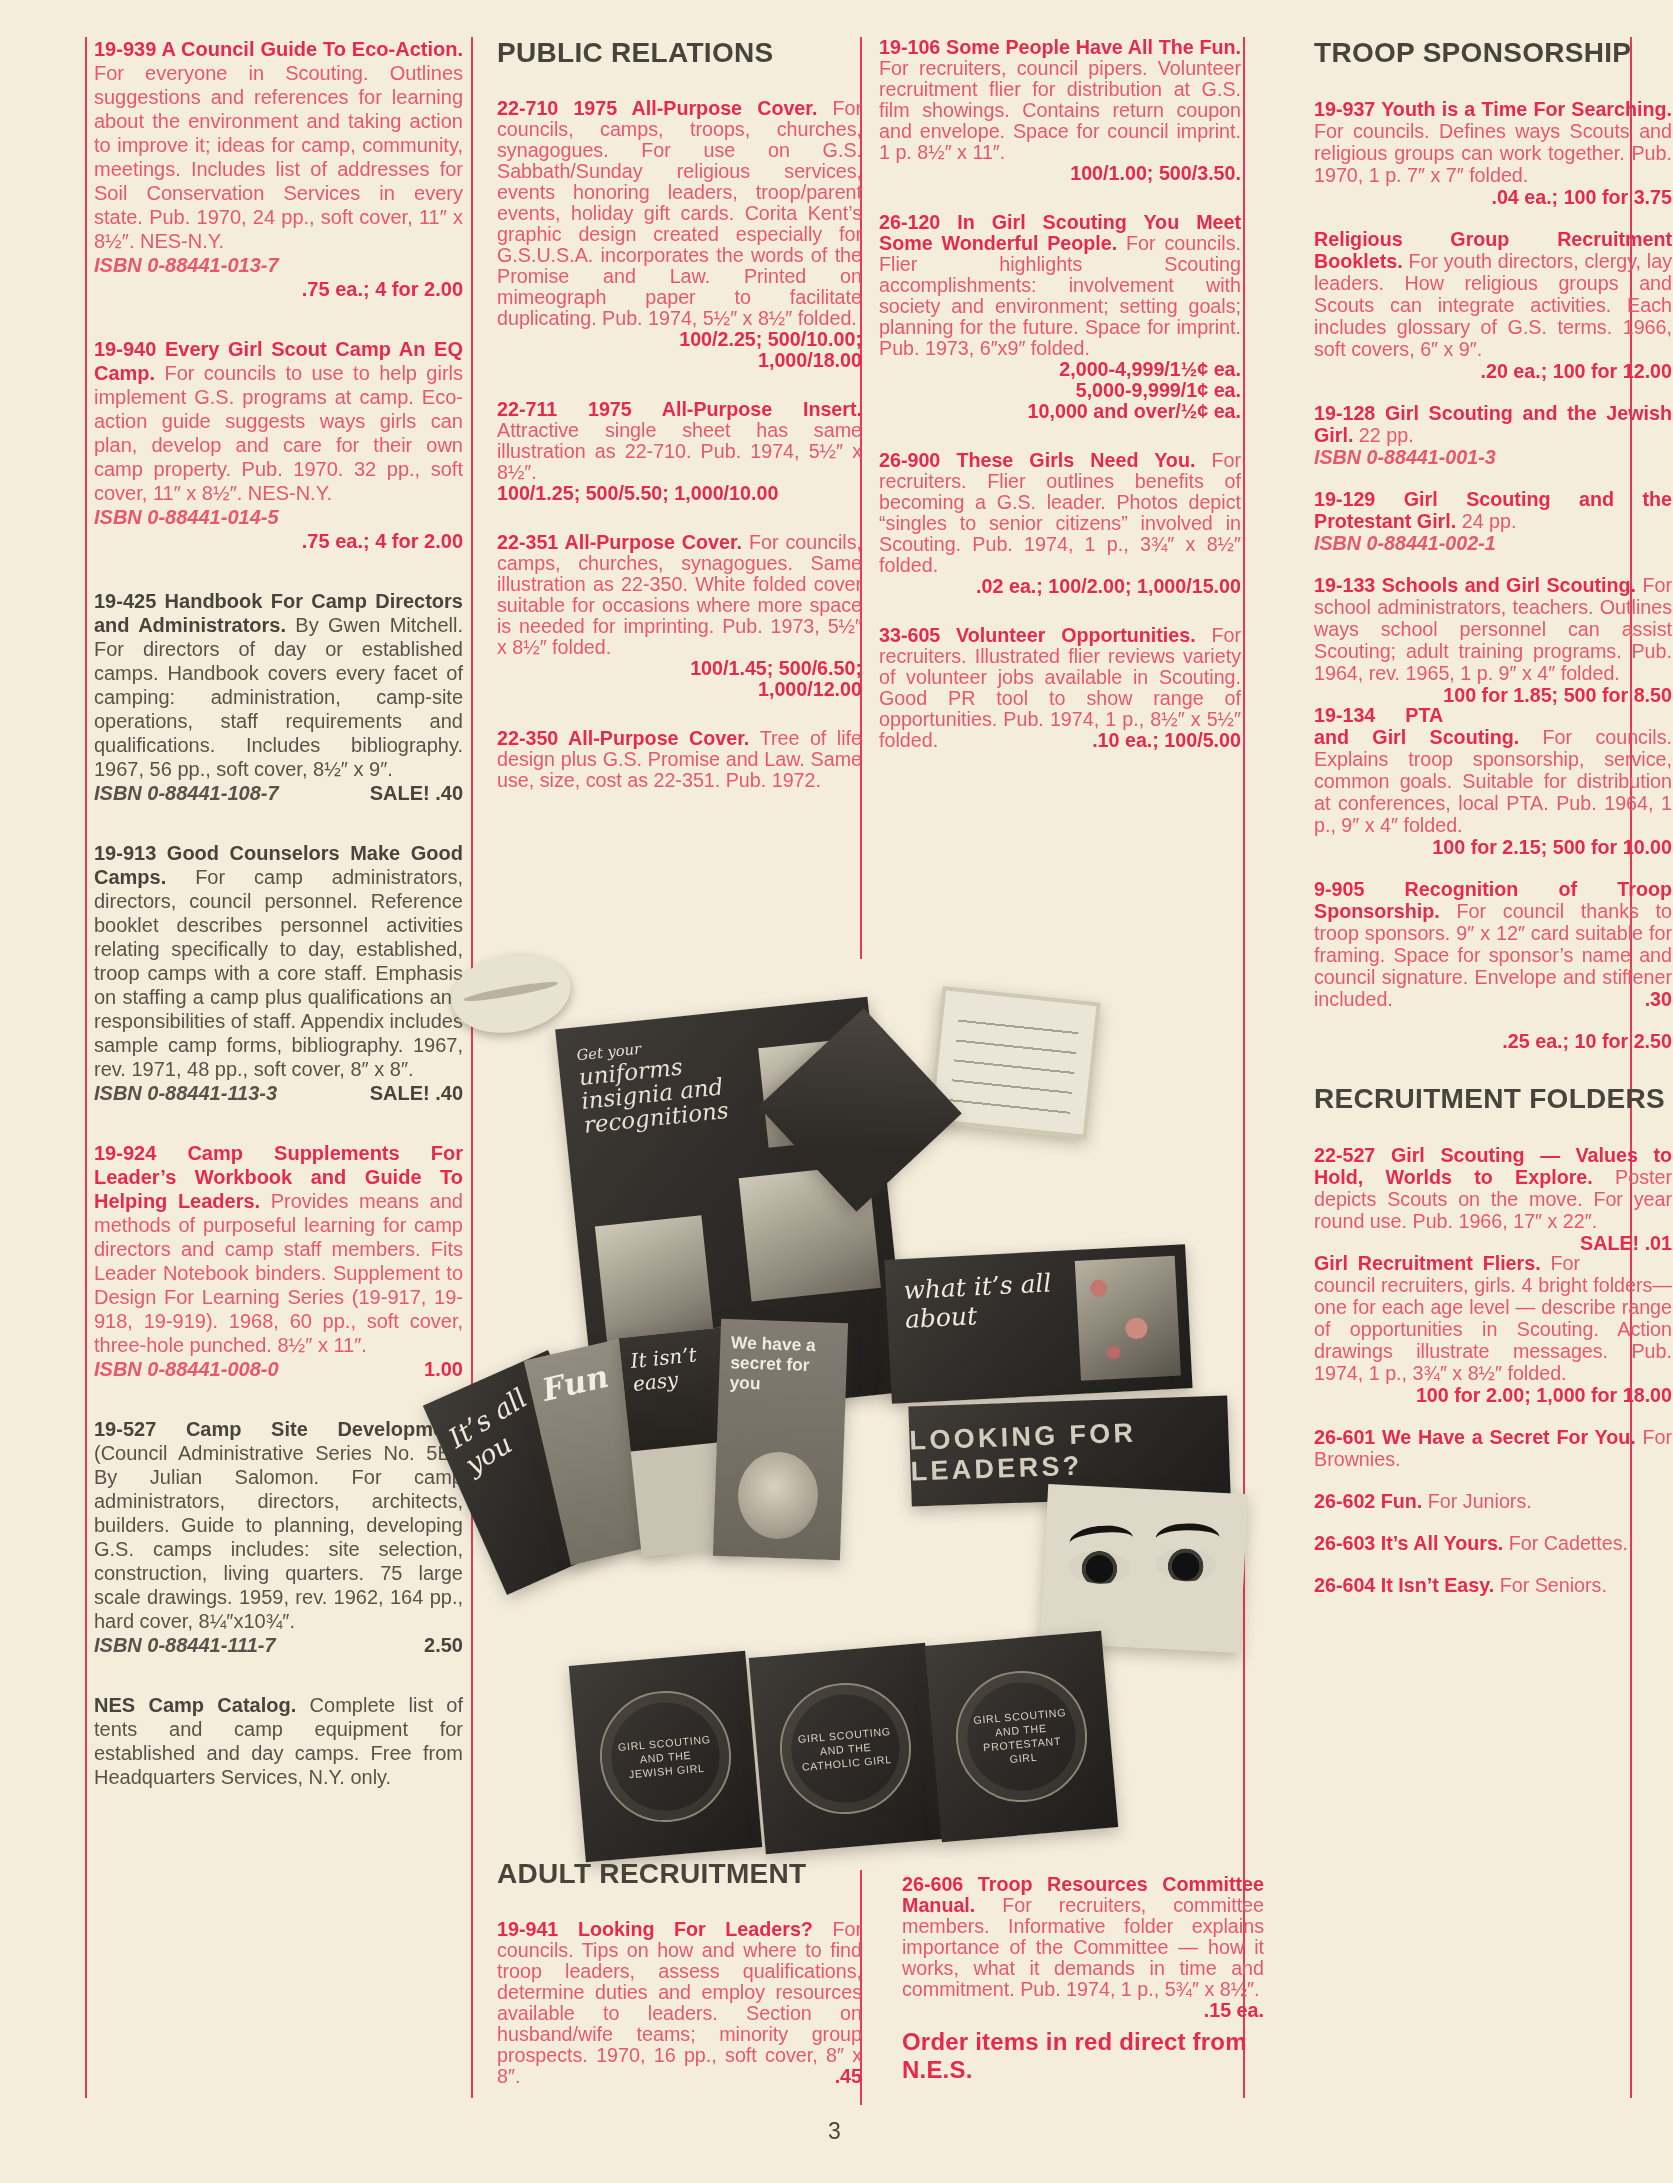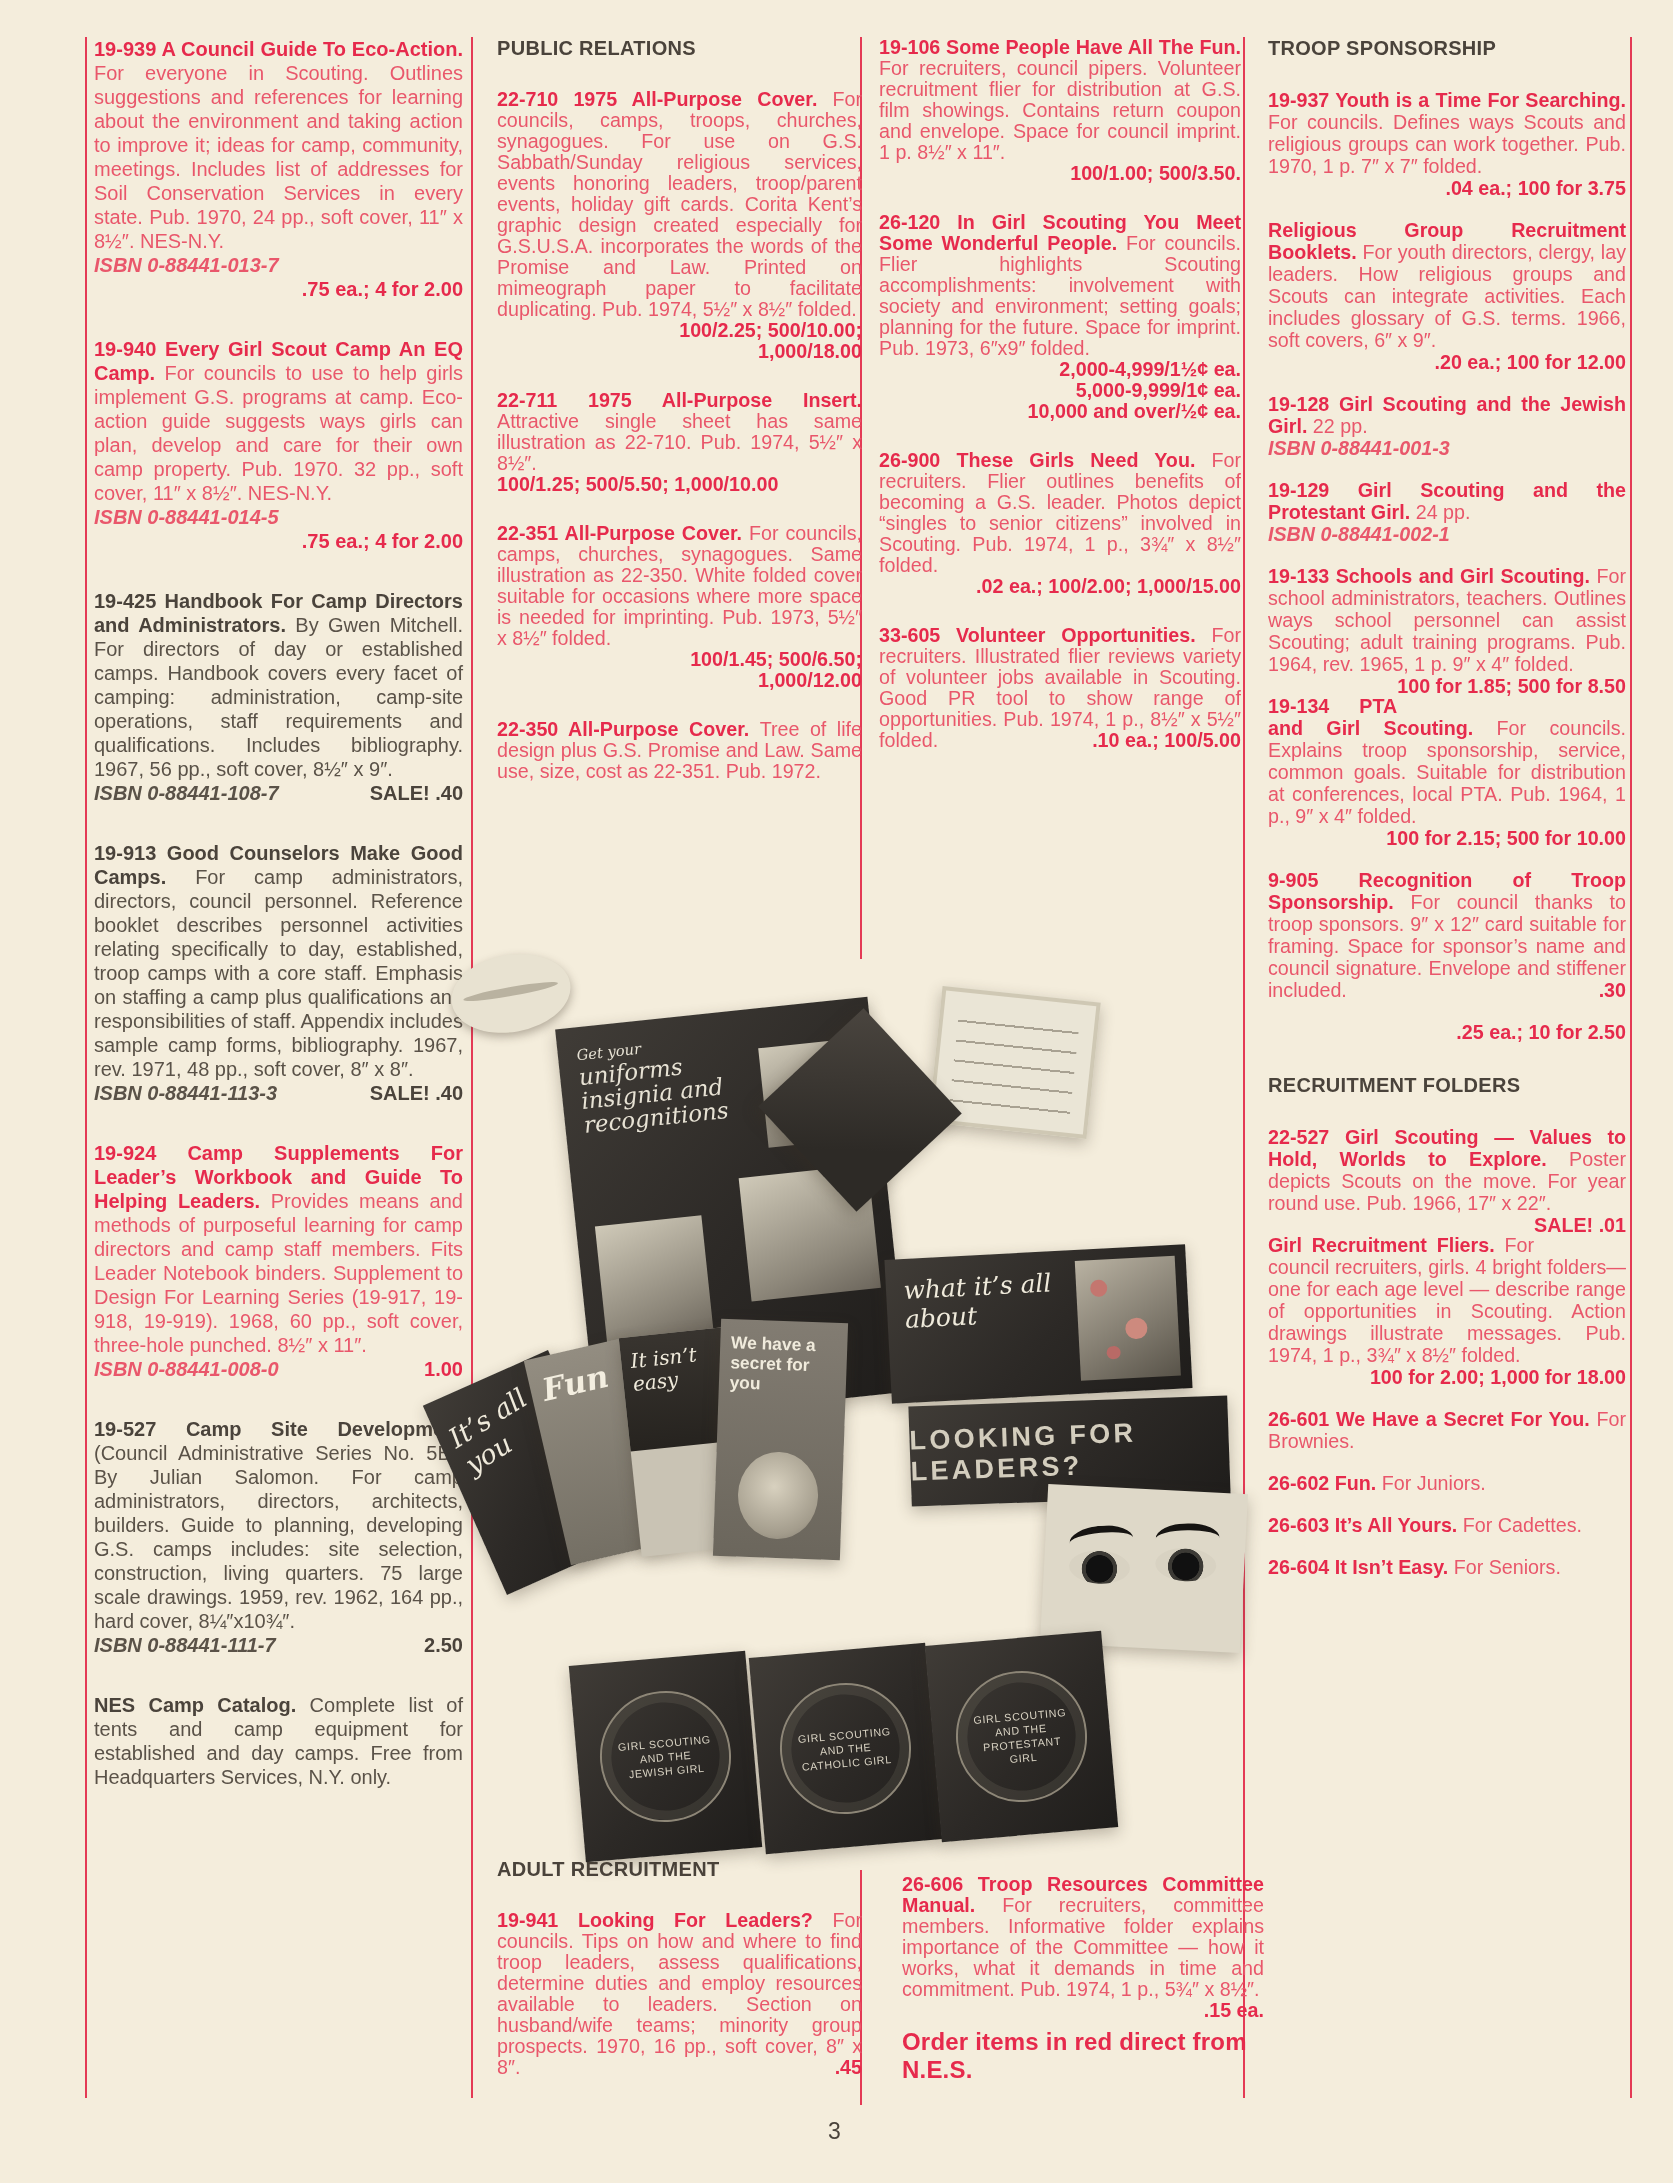--- a/index.html
+++ b/index.html
@@ -3,39 +3,39 @@
 <meta charset="utf-8">
 <style>
   html,body{margin:0;padding:0;}
   body{
     width:1674px;height:2183px;position:relative;overflow:hidden;
     background:var(--bg,#f4eddc);
     font-family:"Liberation Sans", sans-serif;
   }
   .rule{position:absolute;width:2px;background:var(--rule,#e43a55);}
   .col{position:absolute;}
-  .sec{font-size:20px;font-weight:bold;color:var(--darkb,#4a433b);letter-spacing:0.3px;margin:0 0 29px;}
+  .sec{font-size:28px;font-weight:bold;color:var(--darkb,#4a433b);letter-spacing:0.3px;margin:0 0 29px;}
   .sec + .sec, .item + .sec{margin-top:31px;}
   .item{margin:0 0 var(--gap,31px);}
   .item p{margin:0;font-size:var(--fs,19.7px);line-height:var(--lh,22px);text-align:justify;color:var(--c);}
   .item b{color:var(--cb);}
   .red{--c:var(--red,#e9576b);--cb:var(--redb,#e62a4c);}
   .dark{--c:var(--dark,#5a5248);--cb:var(--darkb,#4a433b);}
   .isbn{font-style:italic;font-weight:bold;}
   .isbn b{font-style:normal;float:right;}
   .ip{float:right;}
   p.price{text-align:right;font-weight:bold;color:var(--cb) !important;}
   p.priceleft{text-align:left;font-weight:bold;color:var(--cb) !important;}
   .note{margin:27px 0 12px;font-size:24px;font-weight:bold;color:var(--redb,#e62a4c);letter-spacing:0.2px;}
   .c1 {left:94px;top:37px;width:369px;--fs:20px;--lh:24px;--gap:36px;}
   .c2a{left:497px;top:37px;width:365px;--lh:21px;--gap:28px;}
   .c2b{left:497px;top:1858px;width:365px;--lh:21px;--gap:28px;}
   .c3a{left:879px;top:37px;width:362px;--lh:21px;--gap:28px;}
   .c3b{left:902px;top:1874px;width:362px;--lh:21px;--gap:28px;}
-  .c4 {left:1268px;top:37px;width:358px;--lh:22px;--gap:20px;}
+  .c4 {left:1314px;top:37px;width:358px;--lh:22px;--gap:20px;}
   #pagenum{position:absolute;left:801px;top:2118px;width:67px;text-align:center;
     font-size:23px;color:var(--darkb,#4a433b);}
   
   #collage{position:absolute;left:451px;top:955px;width:821px;height:915px;z-index:5;}
   .ph{position:absolute;box-shadow:0 5.3px 14.7px rgba(60,50,35,.3);}
   .dk{background:linear-gradient(135deg,#403c37 0%,#2c2926 55%,#1f1d1b 100%);}
   #ph-uniforms{left:124px;top:57px;width:314px;height:397px;transform:rotate(-6deg);padding:18.7px;box-sizing:border-box;color:#e7e2d4;}
   #ph-uniforms .pre{font-size:14.7px;font-style:italic;margin:0 0 2.7px;font-family:"DejaVu Serif",serif;}
   #ph-uniforms .big{font-size:23px;line-height:24px;font-style:italic;font-family:"DejaVu Serif",serif;width:154px;}
   .snap{position:absolute;background:linear-gradient(160deg,#cfc9b8,#8d877a 70%,#6c665c);}

